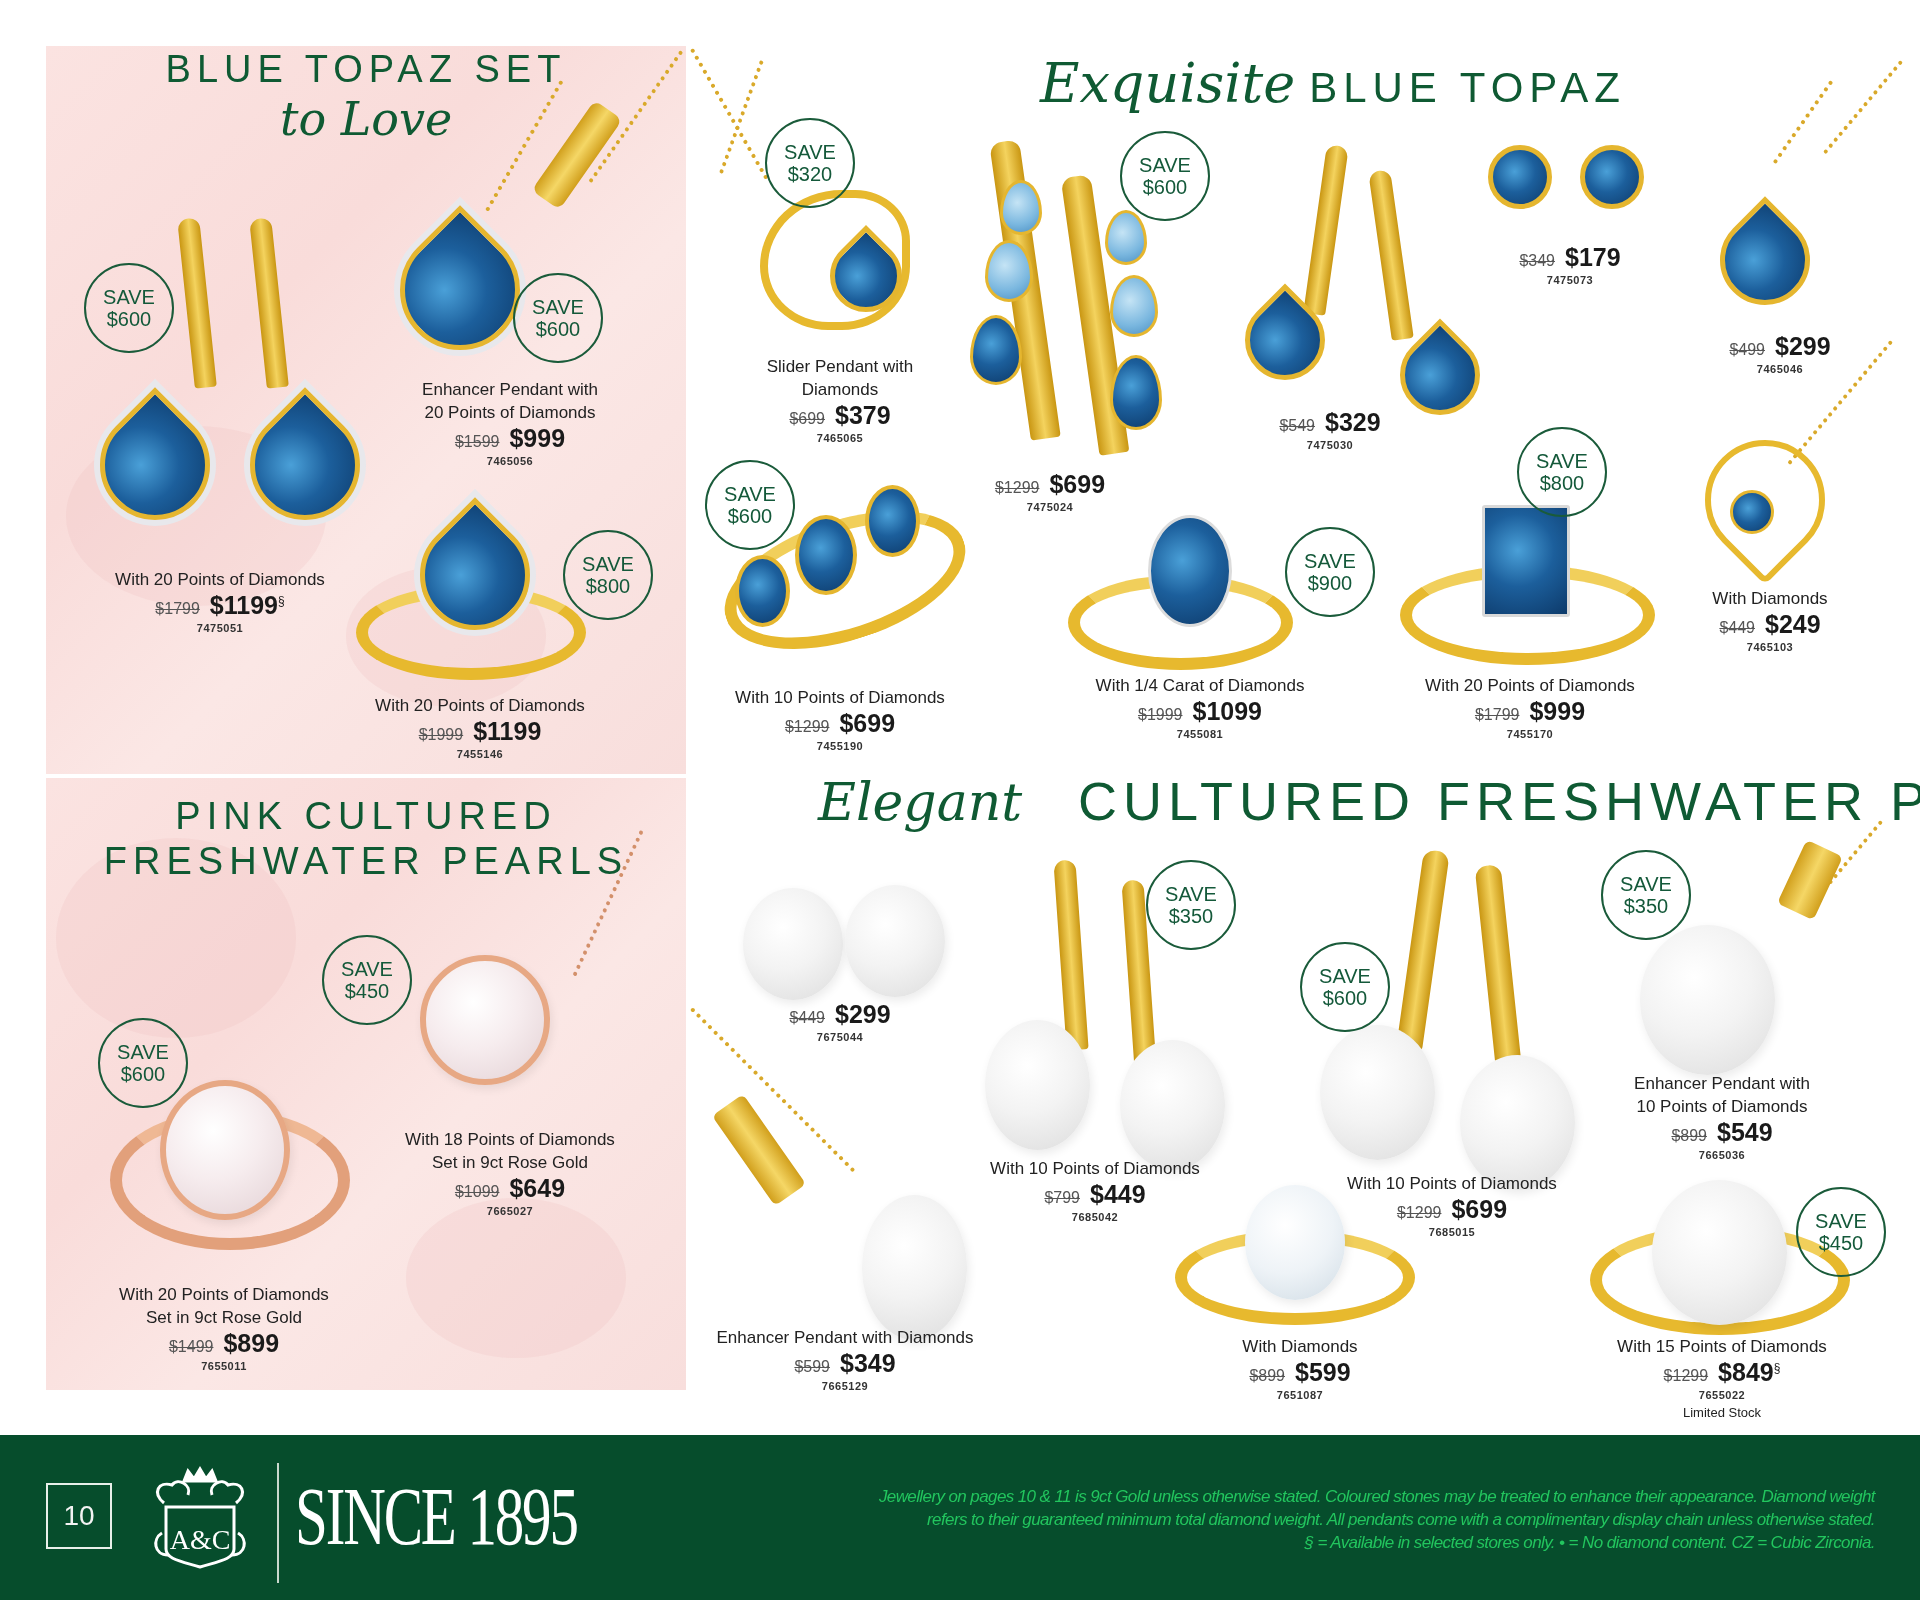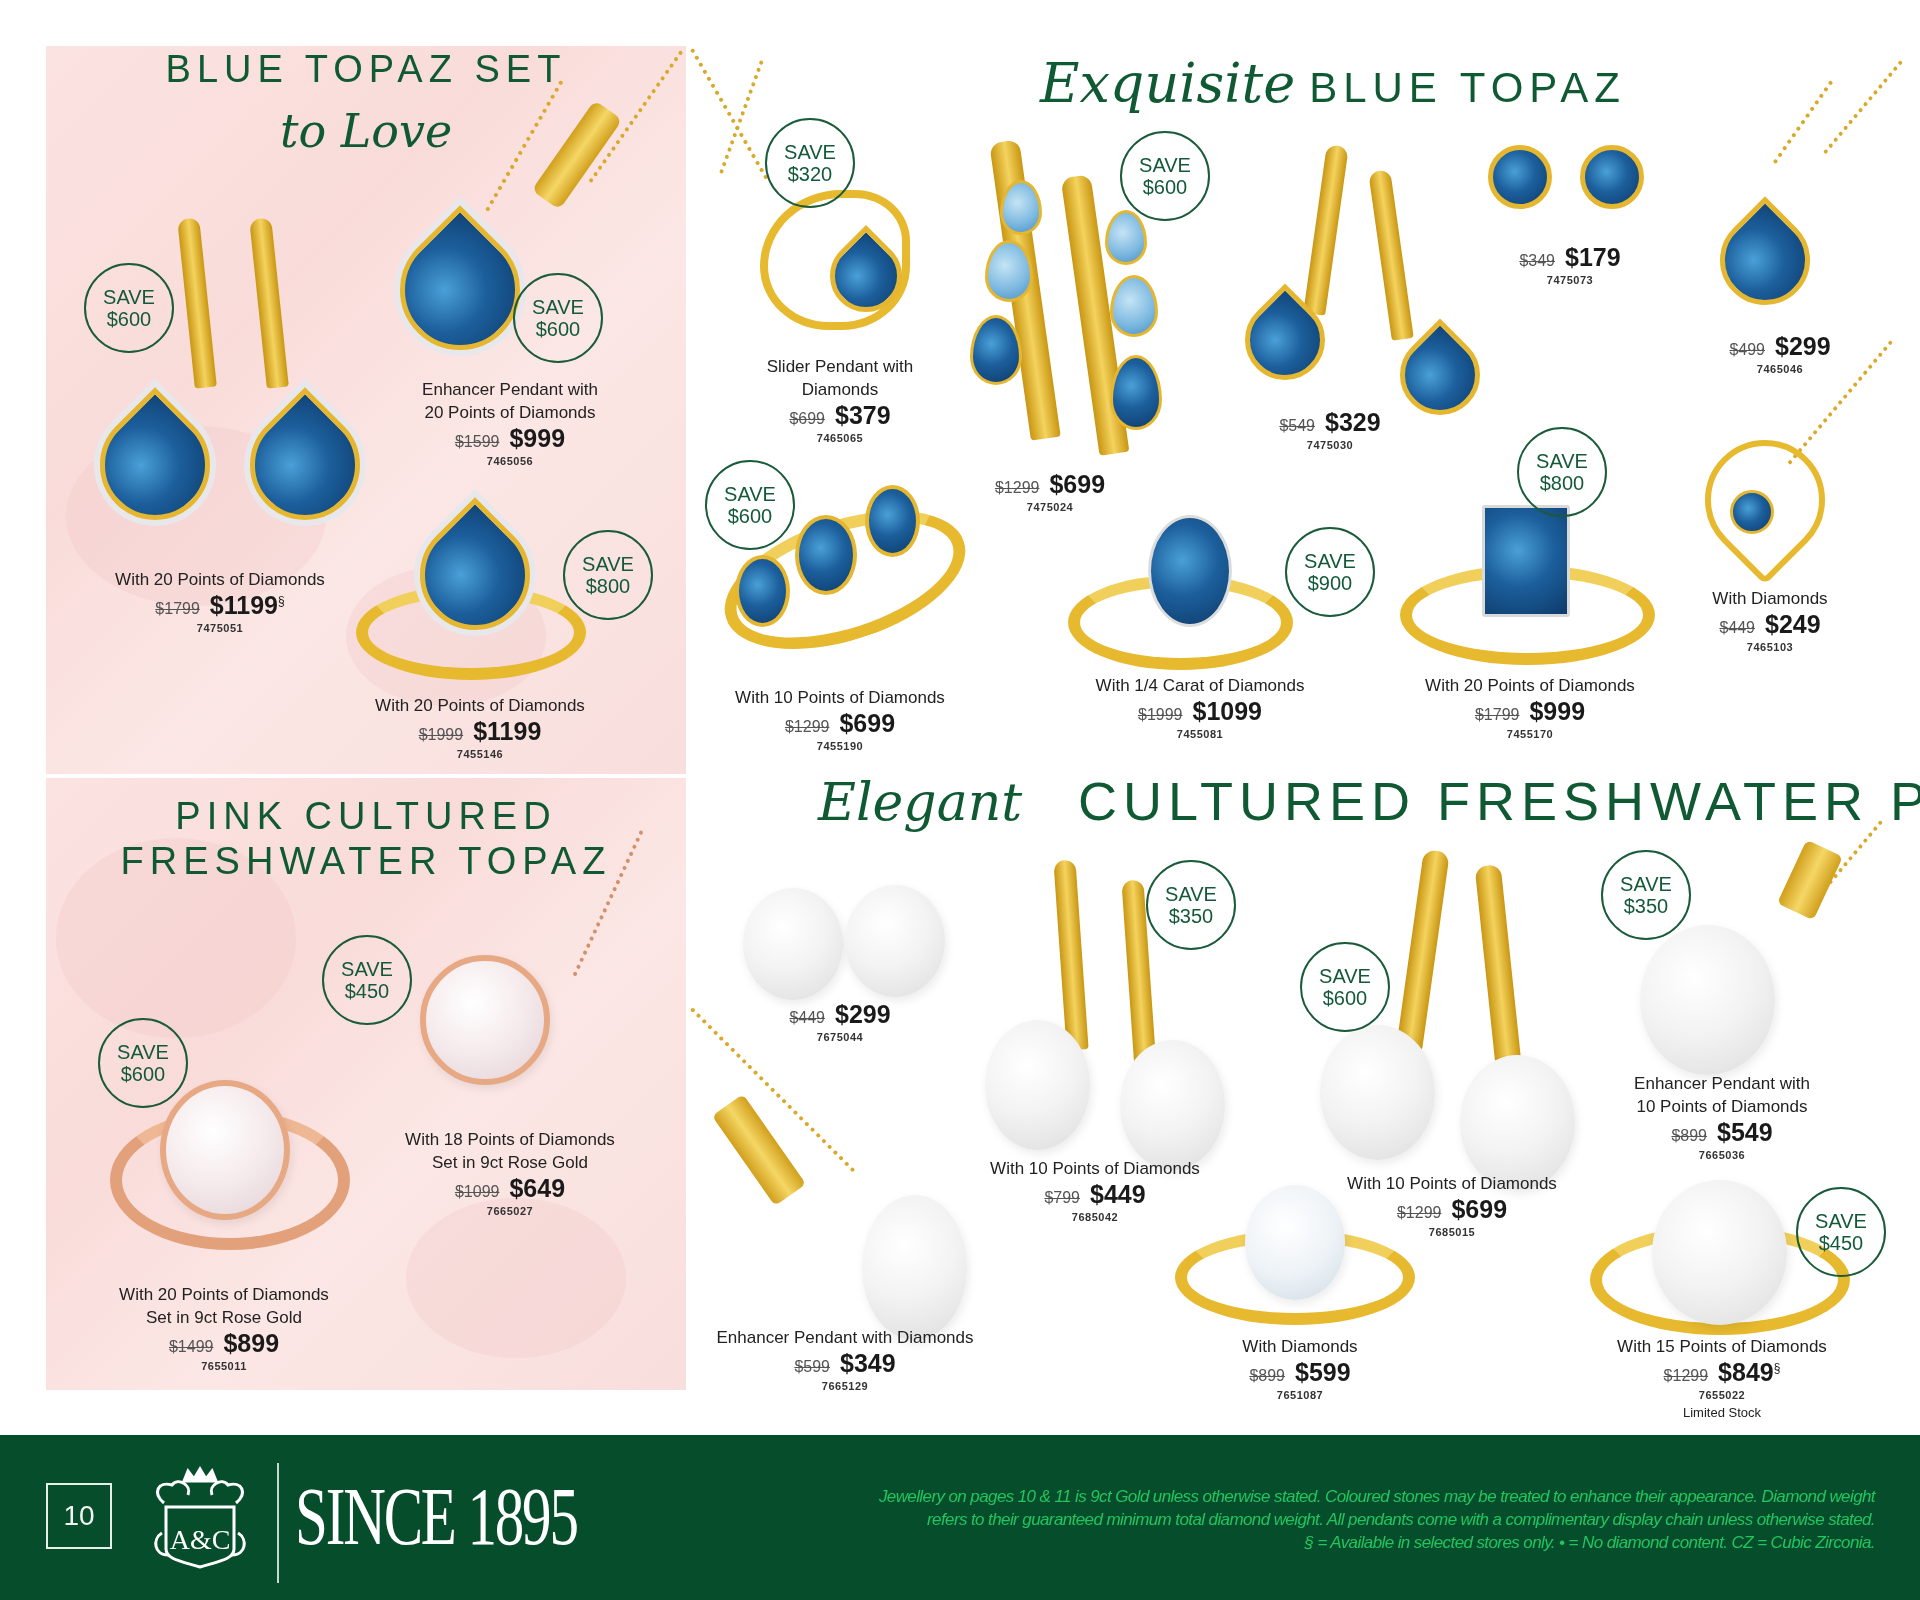--- a/index.html
+++ b/index.html
@@ -97,21 +97,21 @@
 <div class="pink-panel pink-top">
   <div class="petal" style="left:20px;top:380px;width:260px;height:180px;"></div>
   <div class="petal" style="left:300px;top:520px;width:200px;height:140px;"></div>
 </div>
 <div class="pink-panel pink-bottom">
   <div class="petal" style="left:10px;top:60px;width:240px;height:200px;"></div>
   <div class="petal" style="left:360px;top:420px;width:220px;height:160px;"></div>
 </div>
 
 <div class="heading-caps" style="left:46px;top:48px;width:640px;font-size:38px;">BLUE TOPAZ SET</div>
-<div class="heading-script" style="left:280px;top:92px;font-size:46px;margin-top:12px;">to Love</div>
+<div class="heading-script" style="left:280px;top:92px;font-size:46px;">to Love</div>
 
 <div class="chain" style="left:560px;top:80px;height:150px;transform:rotate(30deg);"></div>
 <div class="chain" style="left:680px;top:50px;height:160px;transform:rotate(35deg);"></div>
 <div style="position:absolute;left:560px;top:100px;width:34px;height:110px;background:linear-gradient(90deg,#d19f1c,#f5d766,#d19f1c);transform:rotate(35deg);border-radius:8px;"></div>
 <div class="gem teardrop" style="left:400px;top:230px;width:120px;height:120px;"></div>
 <div class="save-badge" style="left:513px;top:273px;">
   <span>SAVE</span>
   <span>$600</span>
 </div>
 <div class="product" style="left:360px;top:378px;width:300px;">
@@ -150,21 +150,21 @@
 <div class="product" style="left:330px;top:694px;width:300px;">
   <div class="desc">With 20 Points of Diamonds</div>
   <div class="prices">
     <span class="was">$1999</span>
     <span class="now">$1199</span>
   </div>
   <div class="sku">7455146</div>
 </div>
 
 <div class="heading-caps" style="left:46px;top:793px;width:640px;font-size:38px;line-height:46px;">PINK CULTURED</div>
-<div class="heading-caps" style="left:46px;top:838px;width:640px;font-size:38px;line-height:46px;">FRESHWATER TOPAZ</div>
+<div class="heading-caps" style="left:46px;top:838px;width:640px;font-size:38px;line-height:46px;">FRESHWATER PEARLS</div>
 
 <div class="chain rose" style="left:640px;top:830px;height:160px;transform:rotate(25deg);"></div>
 <div class="pearl pink" style="left:420px;top:955px;width:130px;height:130px;border:6px solid #e7a884;"></div>
 <div class="save-badge" style="left:322px;top:935px;">
   <span>SAVE</span>
   <span>$450</span>
 </div>
 <div class="product" style="left:360px;top:1128px;width:300px;">
   <div class="desc">With 18 Points of Diamonds</div>
   <div class="desc">Set in 9ct Rose Gold</div>

